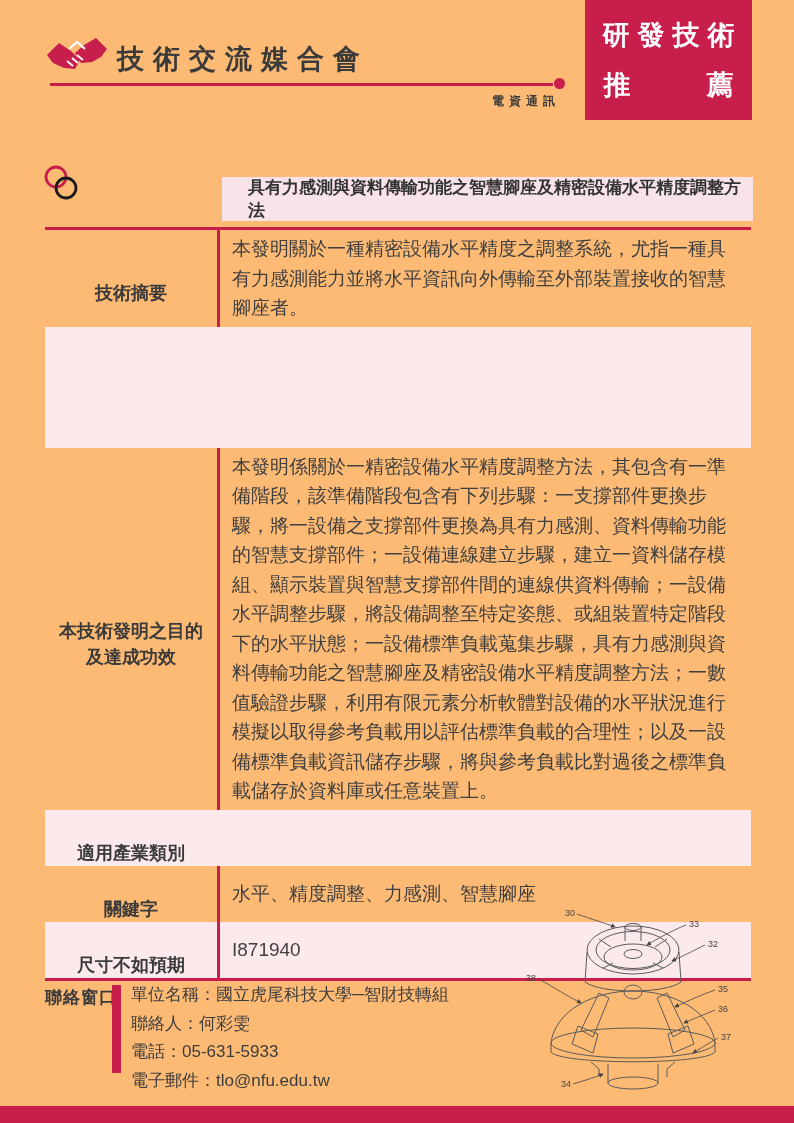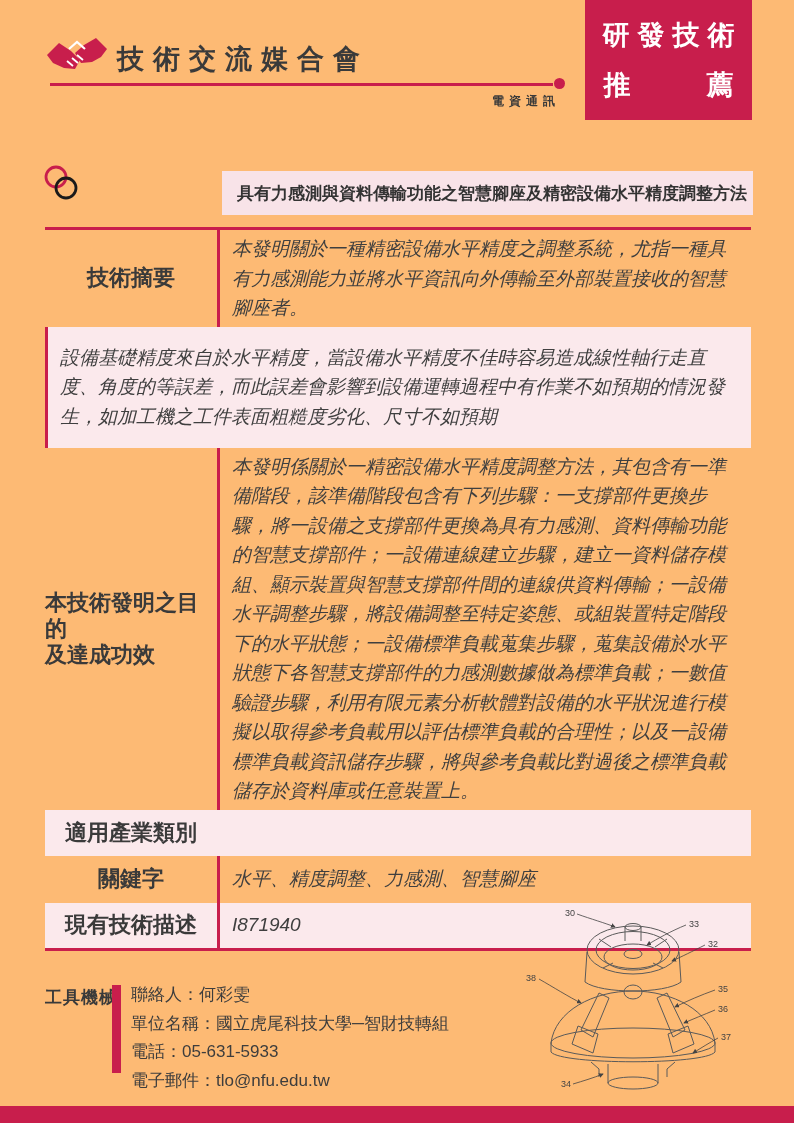--- a/index.html
+++ b/index.html
@@ -18,34 +18,34 @@
   .category{position:absolute;left:400px;top:93px;width:160px;text-align:right;
     font-size:12px;font-weight:bold;letter-spacing:5px;color:#3a3a3a;}
   .badge{position:absolute;left:585px;top:0;width:167px;height:120px;background:#C81E4C;
     color:#fff;display:flex;flex-direction:column;align-items:center;justify-content:center;}
   .badge-line1{font-size:27px;font-weight:bold;letter-spacing:8px;margin-right:-8px;line-height:34px;}
   .badge-line2{font-size:27px;font-weight:bold;width:130px;text-align:justify;text-align-last:justify;line-height:34px;margin-top:16px;}
   
   .tn-icon{position:absolute;left:42px;top:163px;width:40px;height:42px;}
   .tn-label{position:absolute;left:88px;top:171px;font-size:26px;font-weight:bold;
     letter-spacing:8px;color:#C81E4C;white-space:nowrap;}
-  .tn-value-box{position:absolute;left:222px;top:171px;width:531px;height:44px;background:#F8E3E8;
-    display:flex;align-items:center;box-sizing:border-box;padding-left:15px;
-    font-size:17px;font-weight:bold;color:#333333;text-align:right;}
+  .tn-value-box{position:absolute;left:222px;top:177px;width:531px;height:44px;background:#F8E3E8;
+    display:flex;align-items:center;box-sizing:border-box;padding-left:26px;
+    font-size:17px;font-weight:bold;color:#333333;}
   
   .spec-table{position:absolute;left:45px;top:227px;width:706px;
     border-top:3px solid #C81E4C;border-bottom:3px solid #C81E4C;box-sizing:border-box;}
   .spec-row{display:flex;}
   .spec-row.pink{background:#FBE9EC;}
   .cell-label{flex:0 0 172px;display:flex;align-items:center;justify-content:center;
-    text-align:left;font-weight:bold;font-size:22px;color:#3a3a3a;
-    white-space:pre-line;line-height:26px;}
+    text-align:center;font-weight:bold;font-size:18px;color:#3a3a3a;
+    white-space:pre-line;line-height:26px;margin-top:30px;}
   .cell-content{flex:1;border-left:3px solid #C81E4C;box-sizing:border-box;
     padding:4px 8px 4px 12px;font-size:19px;line-height:29.5px;color:#3f3f3f;
-    display:flex;align-items:center;font-style:italic;}
+    display:flex;align-items:center;}
   .r1{min-height:92px;}.r2{min-height:121px;}.r3{min-height:308px;}
   .r4{min-height:46px;gap:44px;}.r5{min-height:47px;}.r6{min-height:45px;}
   
   .contact-label{position:absolute;left:45px;top:986px;font-size:17px;font-weight:bold;
     letter-spacing:1px;color:#3a3a3a;}
   .contact-bar{position:absolute;left:112px;top:985px;width:9px;height:88px;background:#C81E4C;}
   .contact-lines{position:absolute;left:131px;top:981px;font-size:17px;color:#3d3d3d;line-height:28.5px;}
   
   .patent-figure{position:absolute;left:521px;top:897px;}
   .patent-figure text{font-size:9px;fill:#444;font-family:"Liberation Sans",sans-serif;}
@@ -81,53 +81,50 @@
   <div class="tn-value-box">具有力感測與資料傳輸功能之智慧腳座及精密設備水平精度調整方法</div>
 
   <div class="spec-table">
     <div class="spec-row r1">
       <div class="cell-label">技術摘要</div>
       <div class="cell-content">
           <span>本發明關於一種精密設備水平精度之調整系統，尤指一種具有力感測能力並將水平資訊向外傳輸至外部裝置接收的智慧腳座者。</span>
         </div>
     </div>
     <div class="spec-row pink r2">
-      <div class="cell-content">
-          <span>設備基礎精度來自於水平精度，當設備水平精度不佳時容易造成線性軸行走直度、角度的等誤差，而此誤差會影響到設備運轉過程中有作業不如預期的情況發生，如加工機之工件表面粗糙度劣化、尺寸不如預期</span>
-        </div>
     </div>
     <div class="spec-row r3">
       <div class="cell-label">本技術發明之目的
 及達成功效</div>
       <div class="cell-content">
-          <span>本發明係關於一精密設備水平精度調整方法，其包含有一準備階段，該準備階段包含有下列步驟：一支撐部件更換步驟，將一設備之支撐部件更換為具有力感測、資料傳輸功能的智慧支撐部件；一設備連線建立步驟，建立一資料儲存模組、顯示裝置與智慧支撐部件間的連線供資料傳輸；一設備水平調整步驟，將設備調整至特定姿態、或組裝置特定階段下的水平狀態；一設備標準負載蒐集步驟，蒐集設備於水平狀態下各智慧支撐部件的力感測數據做為標準負載；一數值驗證步驟，利用有限元素分析軟體對設備的水平狀況進行模擬以取得參考負載用以評估標準負載的合理性；以及一設備標準負載資訊儲存步驟，將與參考負載比對過後之標準負載儲存於資料庫或任意裝置上。</span>
+          <span>本發明係關於一精密設備水平精度調整方法，其包含有一準備階段，該準備階段包含有下列步驟：一支撐部件更換步驟，將一設備之支撐部件更換為具有力感測、資料傳輸功能的智慧支撐部件；一設備連線建立步驟，建立一資料儲存模組、顯示裝置與智慧支撐部件間的連線供資料傳輸；一設備水平調整步驟，將設備調整至特定姿態、或組裝置特定階段下的水平狀態；一設備標準負載蒐集步驟，具有力感測與資料傳輸功能之智慧腳座及精密設備水平精度調整方法；一數值驗證步驟，利用有限元素分析軟體對設備的水平狀況進行模擬以取得參考負載用以評估標準負載的合理性；以及一設備標準負載資訊儲存步驟，將與參考負載比對過後之標準負載儲存於資料庫或任意裝置上。</span>
         </div>
     </div>
     <div class="spec-row pink r4">
       <div class="cell-label">適用產業類別</div>
     </div>
     <div class="spec-row r5">
       <div class="cell-label">關鍵字</div>
       <div class="cell-content">
           <span>水平、精度調整、力感測、智慧腳座</span>
         </div>
     </div>
     <div class="spec-row pink r6">
-      <div class="cell-label">現有技術描述</div>
+      <div class="cell-label">尺寸不如預期</div>
       <div class="cell-content">
           <span>I871940</span>
         </div>
     </div>
   </div>
 
-  <div class="contact-label">工具機械</div>
+  <div class="contact-label">聯絡窗口</div>
   <div class="contact-bar"></div>
   <div class="contact-lines">
+    <div>單位名稱：國立虎尾科技大學─智財技轉組</div>
     <div>聯絡人：何彩雯</div>
-    <div>單位名稱：國立虎尾科技大學─智財技轉組</div>
     <div>電話：05-631-5933</div>
     <div>電子郵件：tlo@nfu.edu.tw</div>
   </div>
 
   <svg class="patent-figure" width="252" height="206" viewBox="0 0 252 206">
     <defs>
       <marker id="arr" markerWidth="6" markerHeight="6" refX="5" refY="3" orient="auto">
         <path d="M0,0 L6,3 L0,6 Z" fill="#444"></path>
       </marker>
     </defs>

